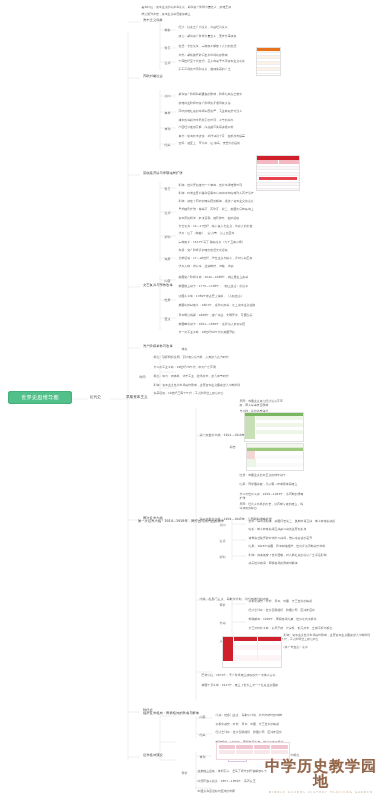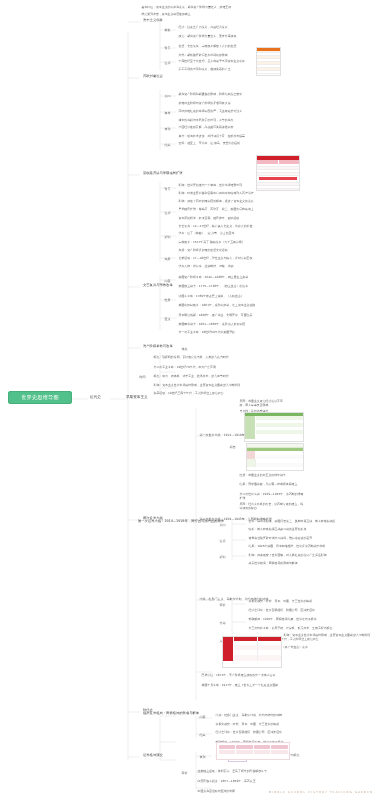--- a/index.html
+++ b/index.html
@@ -404,16 +404,17 @@
     </div>
     <div style="display:flex;gap:1px;padding:0 1.5px;">
       <div style="flex:1;height:4px;background:#f7e6ea;border-radius:1px;"></div>
       <div style="flex:1;height:4px;background:#f7e6ea;border-radius:1px;"></div>
       <div style="flex:1;height:4px;background:#f7e6ea;border-radius:1px;"></div>
       <div style="flex:1;height:4px;background:#f7e6ea;border-radius:1px;"></div>
     </div>
   </div>
 
   <div class="watermark">
+    <div class="wm-main">中学历史教学园地</div>
     <div class="wm-sub">MIDDLE SCHOOL HISTORY TEACHING GARDEN</div>
   </div>
 
 </div>
 
 </body></html>

